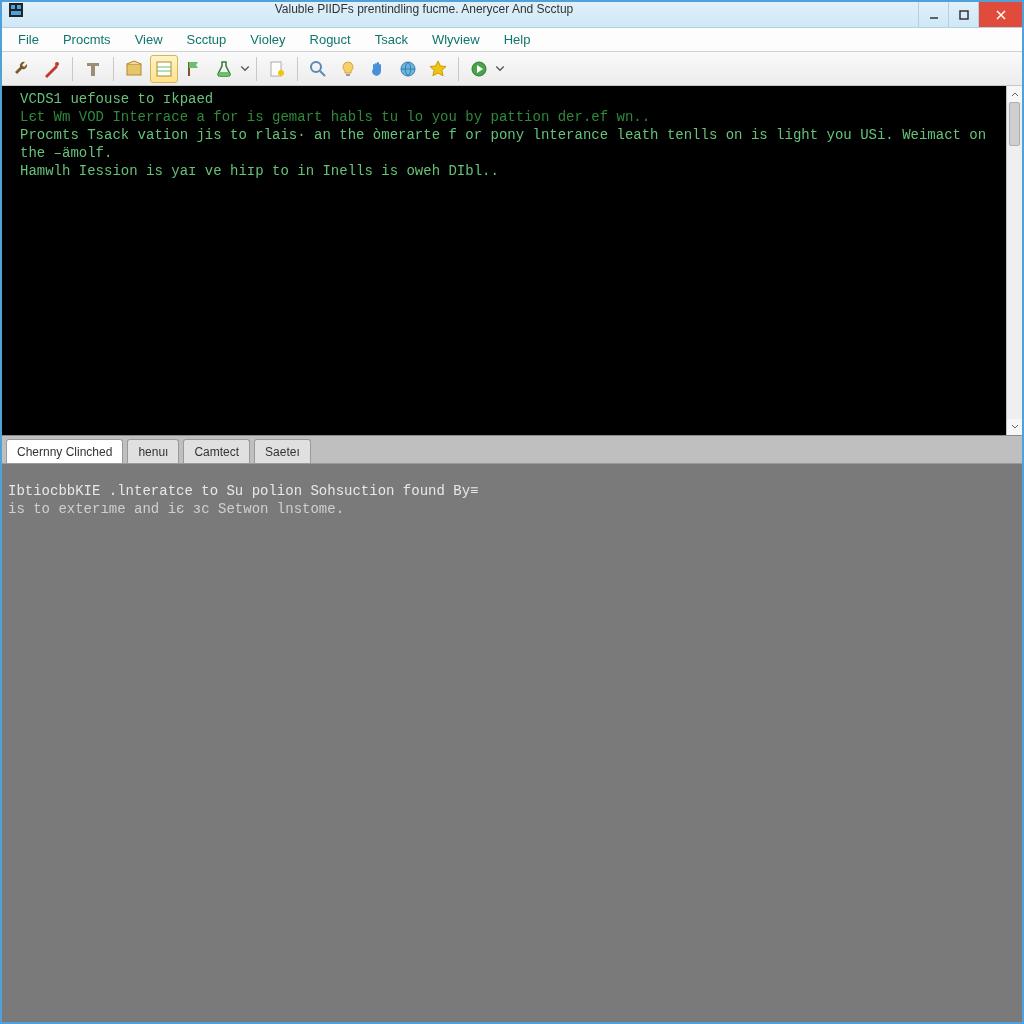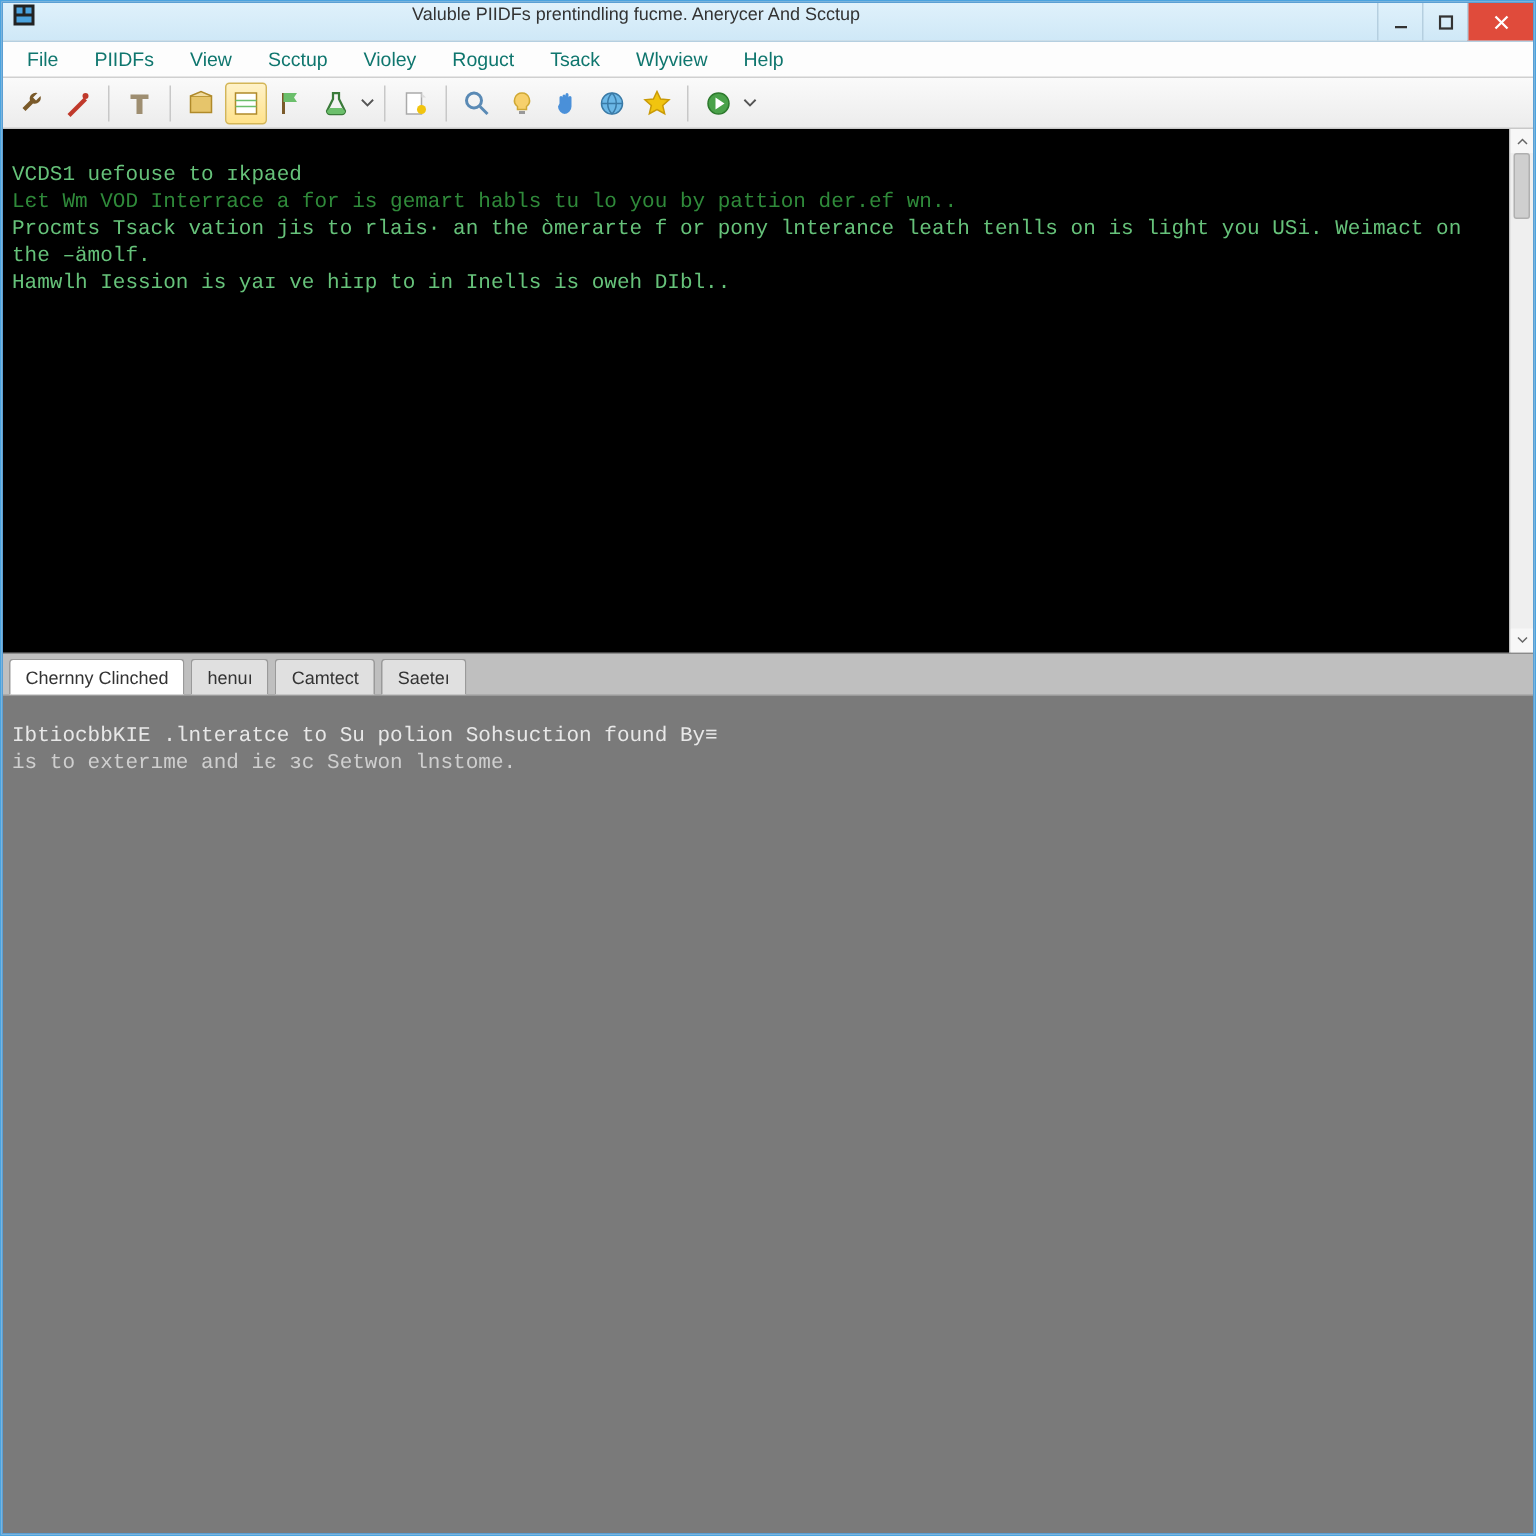--- a/index.html
+++ b/index.html
@@ -103,27 +103,26 @@
   
   .terminal-wrap {
     position: relative;
     height: 350px;
     background: #000;
     border-bottom: 1px solid #8a8a8a;
   }
   .terminal {
     position: absolute;
     top: 0; left: 0; right: 16px; bottom: 0;
-    padding: 4px 6px;
+    padding: 4px 18px;
     font-family: "Consolas", "Courier New", monospace;
     font-size: 14px;
     line-height: 18px;
     white-space: pre-wrap;
     overflow: hidden;
-    margin-top: 18px;
   }
   .terminal .lt { color: #66c27a; } 
   .terminal .dk { color: #2f8a3a; } 
   .scrollbar {
     position: absolute;
     top: 0; right: 0; bottom: 0;
     width: 16px;
     background: #efefef;
     border-left: 1px solid #c0c0c0;
   }
@@ -218,21 +217,21 @@
         <svg viewBox="0 0 10 10" width="10" height="10">
             <line x1="1" y1="1" x2="9" y2="9" stroke="#fff" stroke-width="1.5"></line>
             <line x1="9" y1="1" x2="1" y2="9" stroke="#fff" stroke-width="1.5"></line>
           </svg>
       </div>
     </div>
   </div>
 
   <div class="menubar">
     <div class="menu-item">File</div>
-    <div class="menu-item">PIIDFs</div>
+    <div class="menu-item">Procmts</div>
     <div class="menu-item">View</div>
     <div class="menu-item">Scctup</div>
     <div class="menu-item">Violey</div>
     <div class="menu-item">Roguct</div>
     <div class="menu-item">Tsack</div>
     <div class="menu-item">Wlyview</div>
     <div class="menu-item">Help</div>
   </div>
 
   <div class="toolbar">

